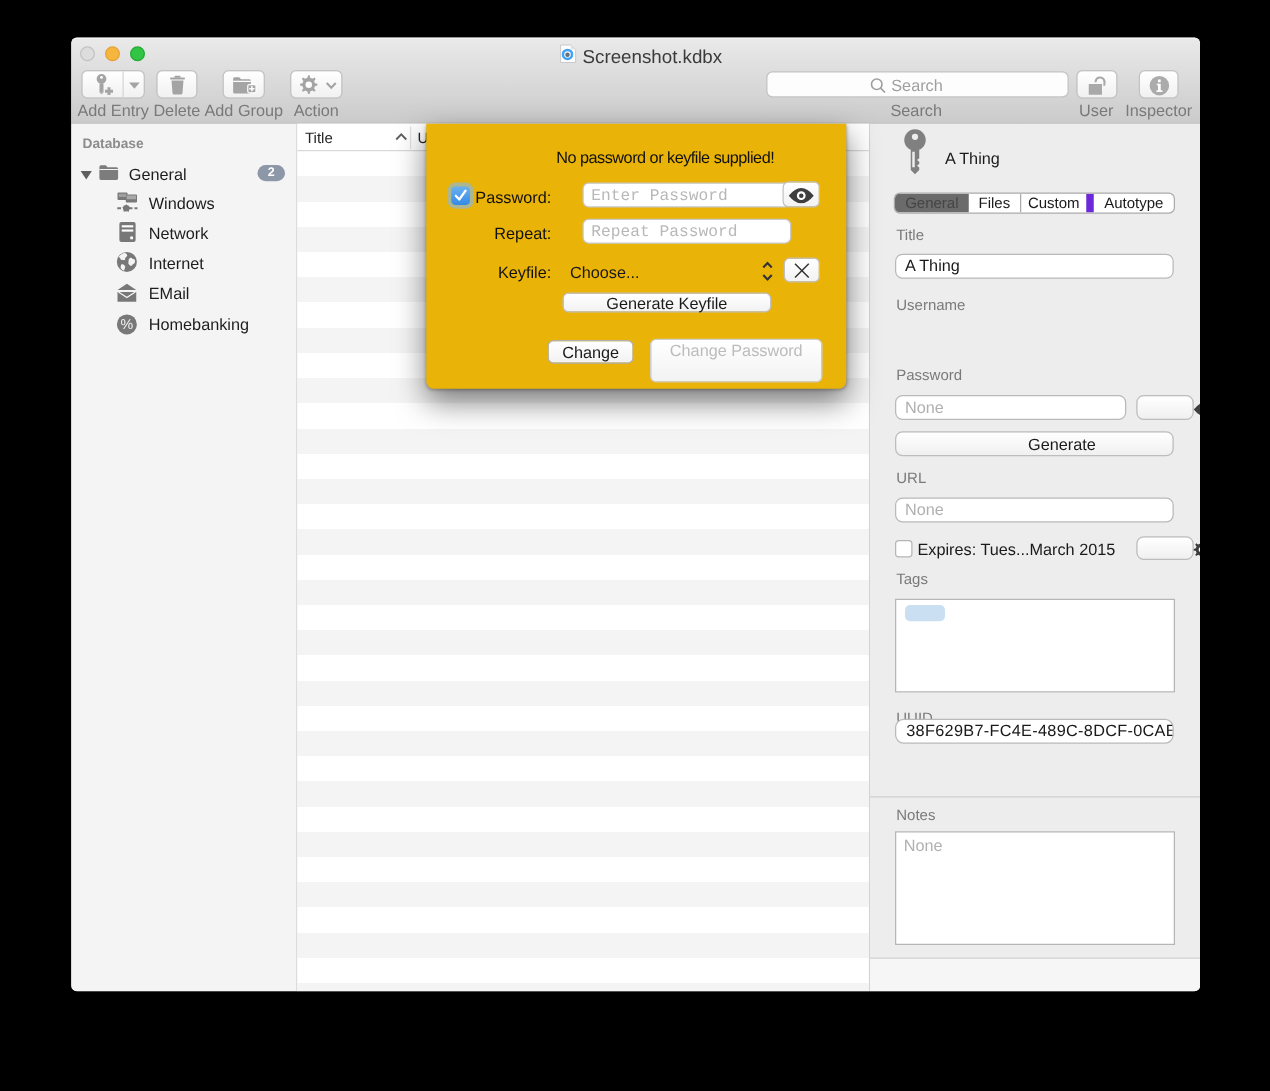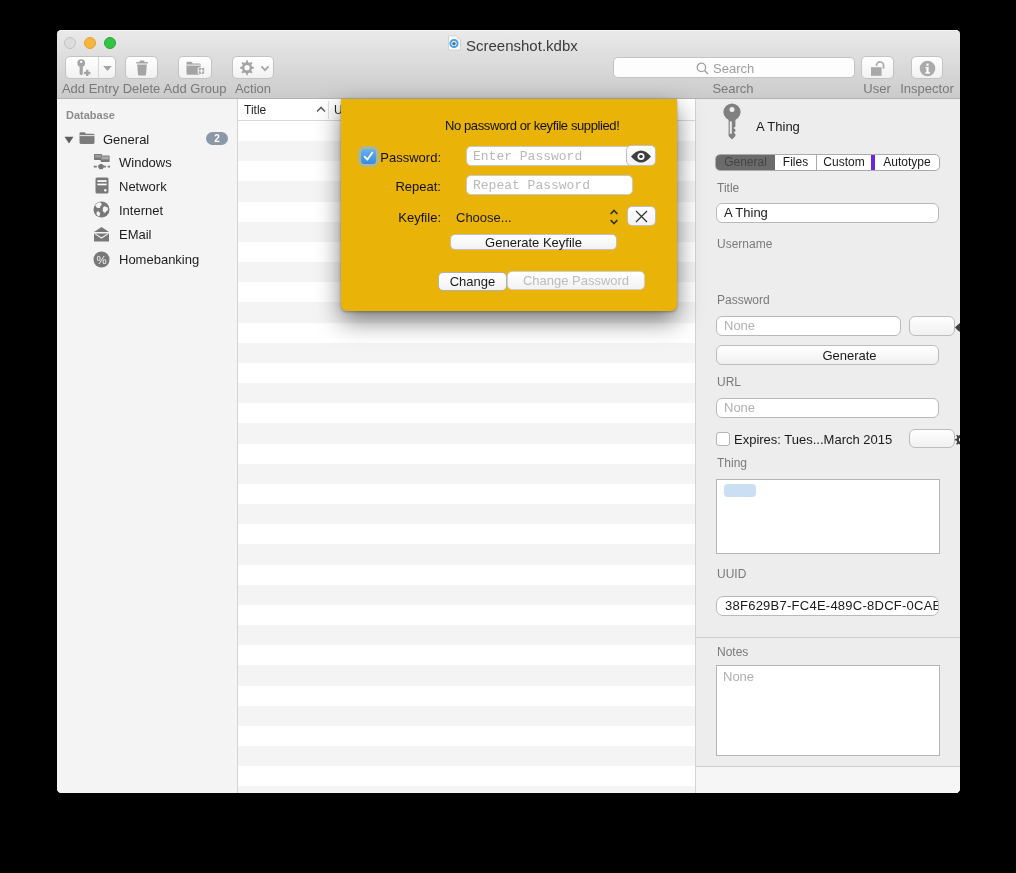--- a/index.html
+++ b/index.html
@@ -231,21 +231,21 @@
         <circle cx="10" cy="6.4" r="2.5" fill="#ededed"></circle>
         <path d="M6.6 16.6 L6.6 33 L10 36.4 L13.4 33 L13.4 31 L11.6 29.6 L13.4 28.2 L13.4 26.4 L11.6 25 L13.4 23.6 L13.4 16.6 Z"></path>
         <rect x="9" y="18.4" width="2" height="12.4" fill="#ededed" transform="translate(-1.2,0)"></rect>
       </g>
     </svg>
     <div class="abs" style="left:60px;top:20px;font-size:13px;color:#1a1a1a">A Thing</div>
 
     <div class="abs" style="left:19px;top:55px;width:225px;height:17px;border:1px solid #ababab;border-radius:5px;background:#fff;overflow:hidden;font-size:12px;color:#1a1a1a;text-align:center">
       <div class="abs" style="left:0;top:0;width:59px;height:15px;background:#6b6b6b;color:#454545;line-height:15px">General</div>
       <div class="abs" style="left:59px;top:0;width:42px;height:15px;line-height:15px;border-right:1px solid #ababab">Files</div>
-      <div class="abs" style="left:101px;top:0;width:58px;height:15px;line-height:15px;border-right:4px solid #6d28d9">Custom</div>
+      <div class="abs" style="left:101px;top:0;width:58px;height:15px;line-height:15px;border-right:6px solid #6d28d9">Custom</div>
       <div class="abs" style="left:159px;top:0;width:64px;height:15px;line-height:15px">Autotype</div>
     </div>
 
     <div class="ilabel" style="top:82px">Title</div>
     <div class="ifield" style="top:104px">A Thing</div>
     <div class="ilabel" style="top:138px">Username</div>
     <div class="ilabel" style="top:194px">Password</div>
     <div class="ifield" style="top:217px;width:185px"><span class="iph">None</span></div>
     <div class="ibtn" style="left:213px;top:217px;width:30px;height:20px">
       <svg style="margin:3.5px auto 0" width="22" height="13" viewBox="0 0 22 13">
@@ -258,25 +258,25 @@
     <div class="ilabel" style="top:276px">URL</div>
     <div class="ifield" style="top:299px"><span class="iph">None</span></div>
     <div class="abs" style="left:20px;top:333px;width:14px;height:14px;background:#fff;border:1px solid #b5b5b5;border-radius:3px"></div>
     <div class="abs" style="left:38px;top:333px;font-size:13px;color:#1a1a1a">Expires: Tues...March 2015</div>
     <div class="ibtn" style="left:213px;top:330px;width:30px;height:19px">
       <svg style="margin:2.5px auto 0" width="14" height="14" viewBox="0 0 16 16">
         <path d="M8 1 L9.2 1 L9.6 3 L11.4 3.8 L13.1 2.7 L14 3.9 L12.8 5.5 L13.4 7.3 L15.4 7.8 L15.4 9.2 L13.4 9.7 L12.8 11.5 L14 13.1 L13.1 14.2 L11.4 13.2 L9.6 14 L9.2 16 L8 16 L7.4 14 L5.6 13.2 L3.9 14.2 L3 13.1 L4.2 11.5 L3.6 9.7 L1.6 9.2 L1.6 7.8 L3.6 7.3 L4.2 5.5 L3 3.9 L3.9 2.7 L5.6 3.8 L7.4 3 Z" fill="#3c3c3c" transform="translate(-0.5,-0.8)"></path>
         <circle cx="8" cy="7.7" r="2.4" fill="#fbfbfb"></circle>
       </svg>
     </div>
-    <div class="ilabel" style="top:357px">Thing</div>
+    <div class="ilabel" style="top:357px">Tags</div>
     <div class="abs" style="left:20px;top:380px;width:224px;height:75px;background:#fff;border:1px solid #b5b5b5"></div>
     <div class="abs" style="left:28px;top:385px;width:32px;height:13px;background:#cbdff3;border-radius:4px"></div>
     <div class="ilabel" style="top:468px">UUID</div>
-    <div class="ifield" style="top:497px;padding-left:8px;border-radius:7px;overflow:hidden;white-space:nowrap;letter-spacing:0.25px">38F629B7-FC4E-489C-8DCF-0CAE</div>
+    <div class="ifield" style="top:476px;padding-left:8px;border-radius:7px;overflow:hidden;white-space:nowrap;letter-spacing:0.25px">38F629B7-FC4E-489C-8DCF-0CAE</div>
     <div class="abs" style="left:0;top:538px;width:264px;height:1px;background:#cfcfcf"></div>
     <div class="ilabel" style="top:546px">Notes</div>
     <div class="abs" style="left:20px;top:566px;width:224px;height:91px;background:#fff;border:1px solid #b5b5b5;font-size:13px;color:#b0b0b0;padding:3px 0 0 6px">None</div>
     <div class="abs" style="left:0;top:667px;width:264px;height:27px;background:#f6f6f6;border-top:1px solid #cfcfcf"></div>
   </div>
 
   <div id="dialog">
     <div class="abs" style="left:104px;top:19px;width:167px;text-align:center;font-size:13px;letter-spacing:-0.4px;color:#111;white-space:nowrap">No password or keyfile supplied!</div>
     <div class="abs" id="dcheck" style="left:20px;top:50px;width:15px;height:15px;border-radius:3.5px;background:linear-gradient(#6cb1f0,#338ae6);box-shadow:0 0 0 3px rgba(130,183,235,.6)">
       <svg width="15" height="15" viewBox="0 0 15 15">
@@ -300,15 +300,15 @@
       <path d="M1.6 5 L5 1.4 L8.4 5" stroke="#333" stroke-width="1.7" fill="none"></path>
       <path d="M1.6 11 L5 14.6 L8.4 11" stroke="#333" stroke-width="1.7" fill="none"></path>
     </svg>
     <div class="dbtn" style="left:286px;top:107px;width:29px;height:20px">
       <svg style="margin:3px auto 0" width="13" height="13" viewBox="0 0 13 13">
         <path d="M1 1 L12 12 M12 1 L1 12" stroke="#333" stroke-width="1.2"></path>
       </svg>
     </div>
     <div class="dbtn" style="left:109px;top:135px;width:167px;height:16px;line-height:15px">Generate Keyfile</div>
     <div class="dbtn" style="left:97px;top:173px;width:69px;height:19px;line-height:18px;border-color:#b0b0b0">Change</div>
-    <div class="dbtn" style="left:166px;top:172px;width:138px;height:19px;line-height:18px;color:#bcbcbc;border-color:#cecece">Change Password</div>
+    <div class="dbtn" style="left:179px;top:172px;width:138px;height:35px;line-height:18px;color:#bcbcbc;border-color:#cecece">Change Password</div>
   </div>
 </div>
 
 </body></html>

